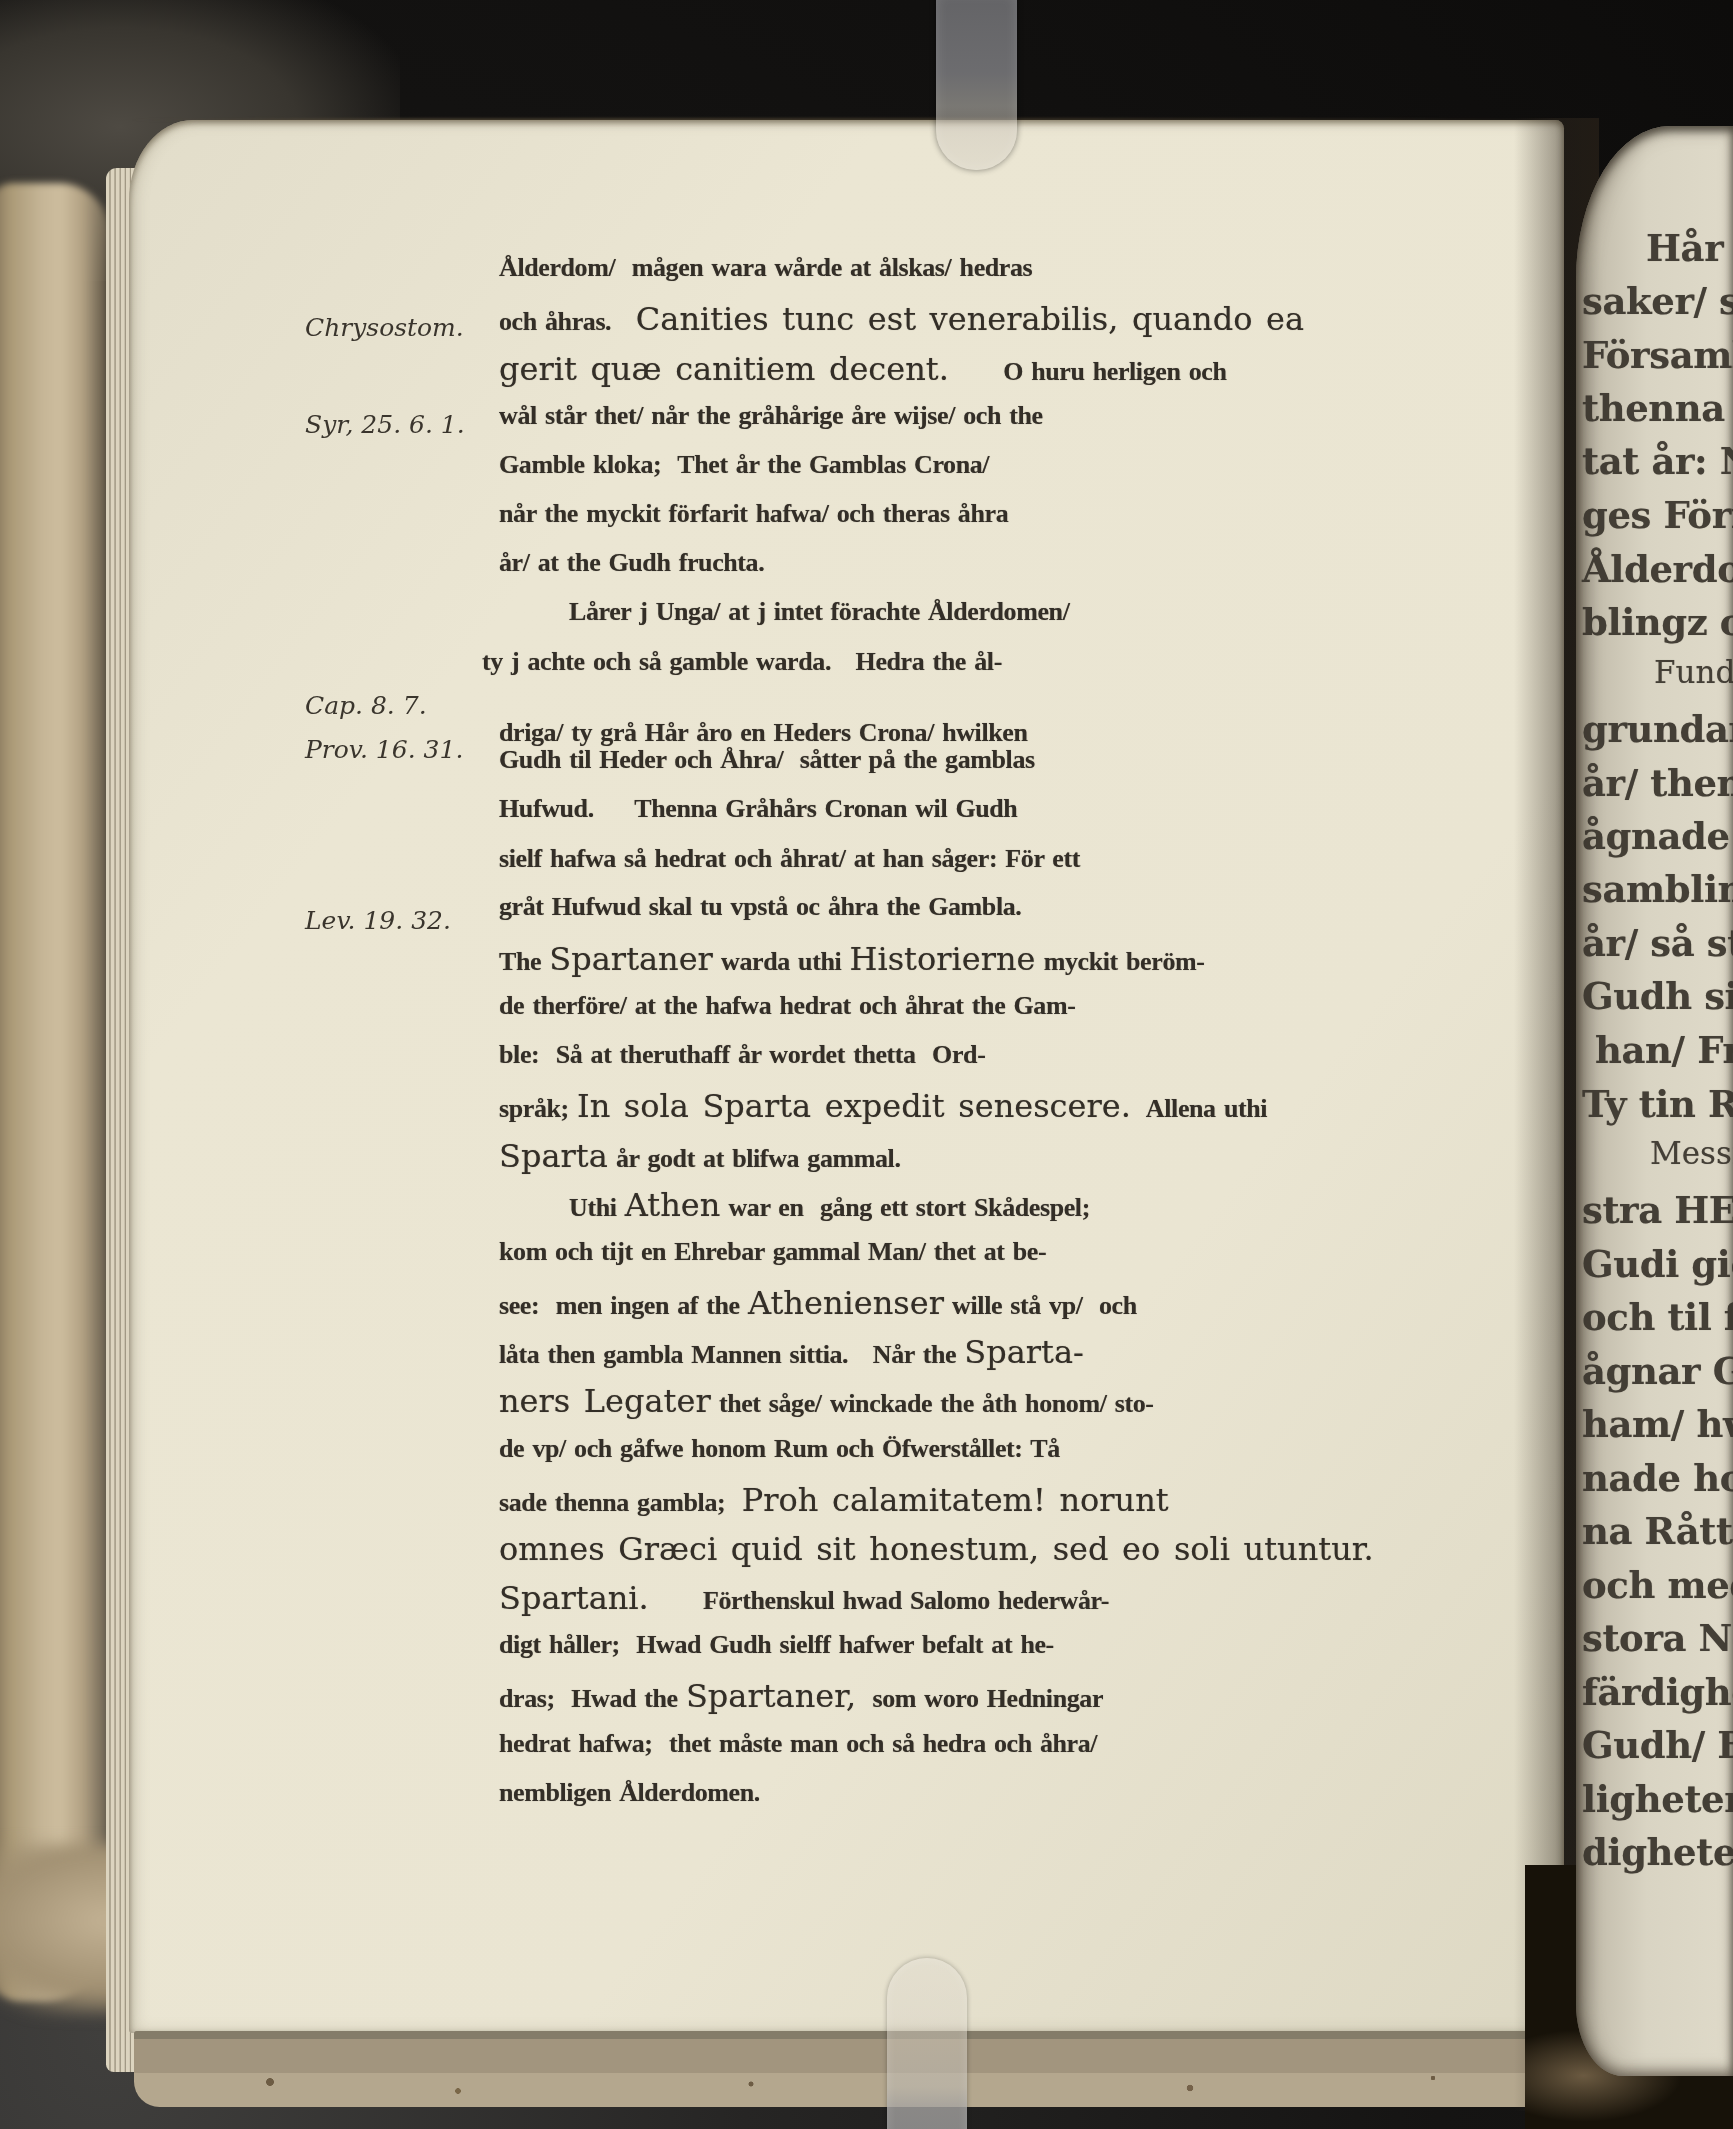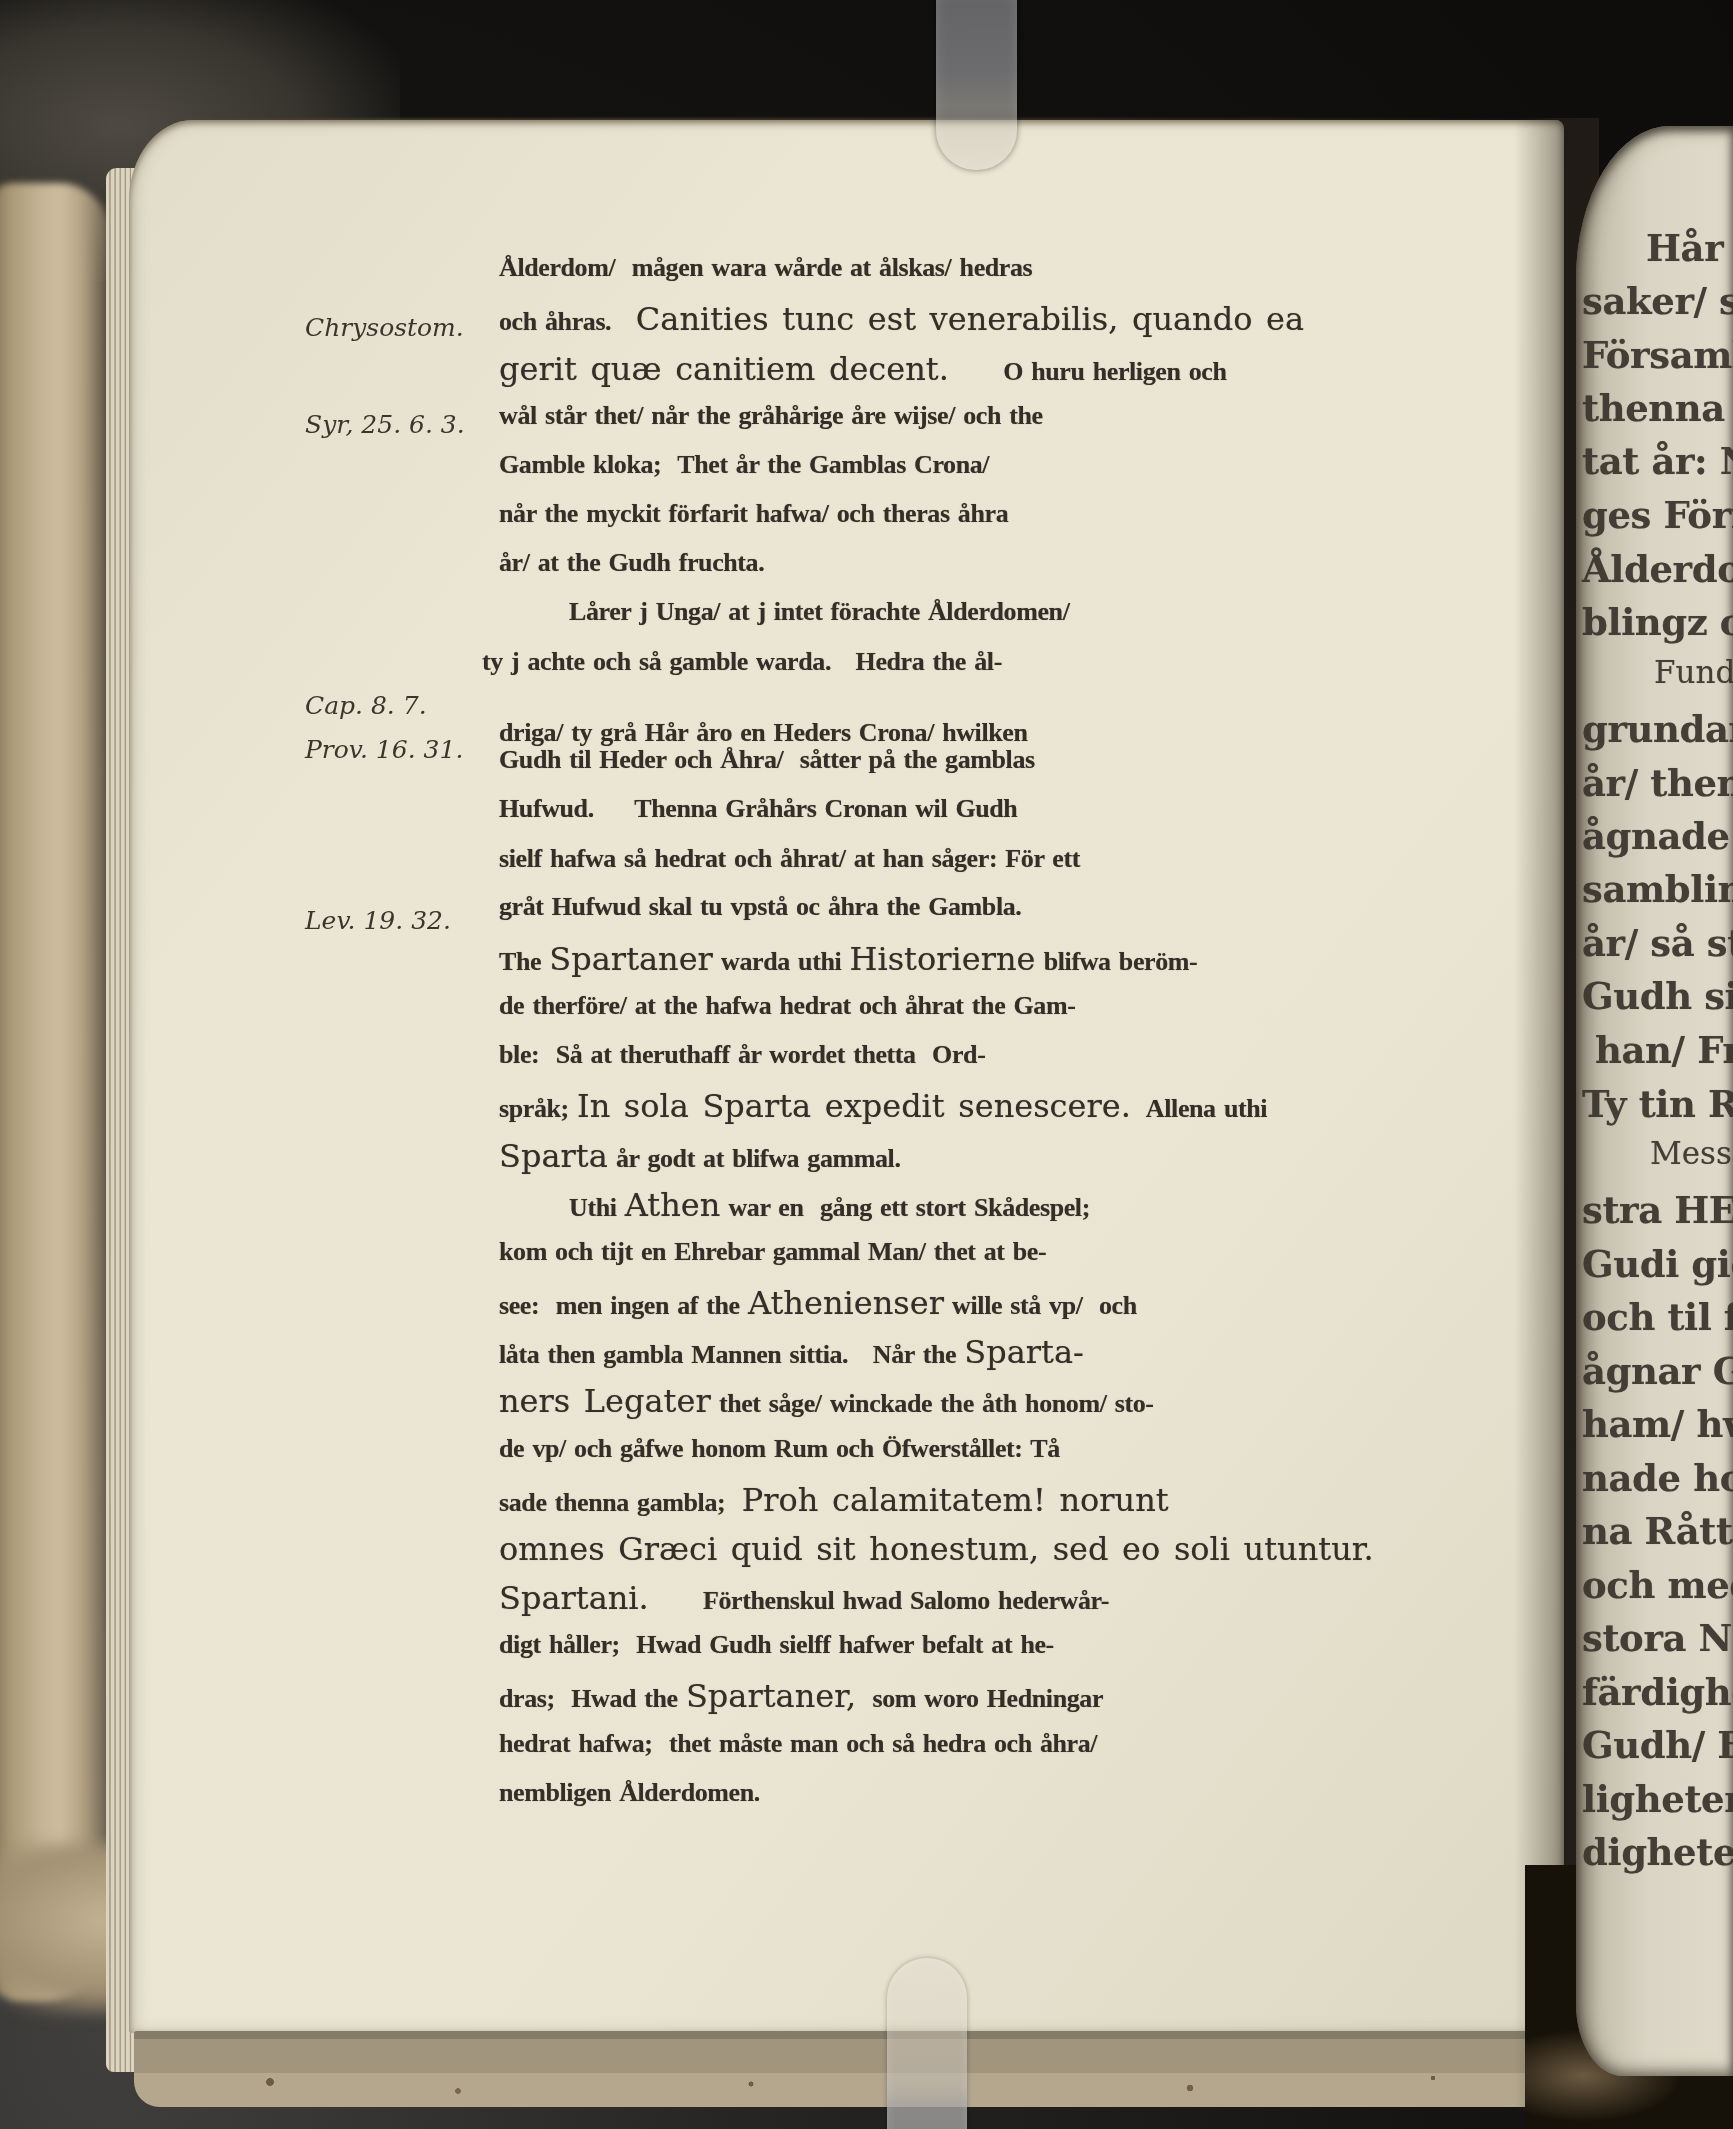--- a/index.html
+++ b/index.html
@@ -79,41 +79,41 @@
 <div id="stage">
   <div id="bg-topleft"></div>
   <div id="fore-edge"></div>
   <div id="fore-edge-swirl"></div>
   <div id="page-edges"></div>
 
   <div id="main-page-topline"></div>
   <div id="main-page">
     <div id="margin-notes">
         <div class="margin-note" style="top: 193px; left: 176px;">Chrysostom.</div>
-        <div class="margin-note" style="top: 290px; left: 176px;">Syr, 25. 6. 3.</div>
+        <div class="margin-note" style="top: 290px; left: 176px;">Syr, 25. 6. 1.</div>
         <div class="margin-note" style="top: 571px; left: 176px;">Cap. 8. 7.</div>
         <div class="margin-note" style="top: 615px; left: 176px;">Prov. 16. 31.</div>
         <div class="margin-note" style="top: 786px; left: 176px;">Lev. 19. 32.</div>
       </div>
     <div id="text-block">
         <div class="text-line" style="top: 133px; left: 370px;"><span class="seg-f">Ålderdom/  mågen wara wårde at ålskas/ hedras</span></div>
         <div class="text-line" style="top: 182px; left: 370px;"><span class="seg-f">och åhras.   </span><span class="seg-r">Canities tunc est venerabilis, quando ea</span></div>
         <div class="text-line" style="top: 232px; left: 370px;"><span class="seg-r">gerit quæ canitiem decent.    </span><span class="seg-f">O huru herligen och</span></div>
         <div class="text-line" style="top: 281px; left: 370px;"><span class="seg-f">wål står thet/ når the gråhårige åre wijse/ och the</span></div>
         <div class="text-line" style="top: 330px; left: 370px;"><span class="seg-f">Gamble kloka;  Thet år the Gamblas Crona/</span></div>
         <div class="text-line" style="top: 379px; left: 370px;"><span class="seg-f">når the myckit förfarit hafwa/ och theras åhra</span></div>
         <div class="text-line" style="top: 428px; left: 370px;"><span class="seg-f">år/ at the Gudh fruchta.</span></div>
         <div class="text-line" style="top: 477px; left: 440px;"><span class="seg-f">Lårer j Unga/ at j intet förachte Ålderdomen/</span></div>
         <div class="text-line" style="top: 527px; left: 353px;"><span class="seg-f">ty j achte och så gamble warda.   Hedra the ål-</span></div>
         <div class="text-line" style="top: 576px; left: 370px; margin-top: 22px;"><span class="seg-f">driga/ ty grå Hår åro en Heders Crona/ hwilken</span></div>
         <div class="text-line" style="top: 625px; left: 370px;"><span class="seg-f">Gudh til Heder och Åhra/  såtter på the gamblas</span></div>
         <div class="text-line" style="top: 674px; left: 370px;"><span class="seg-f">Hufwud.     Thenna Gråhårs Cronan wil Gudh</span></div>
         <div class="text-line" style="top: 724px; left: 370px;"><span class="seg-f">sielf hafwa så hedrat och åhrat/ at han såger: För ett</span></div>
         <div class="text-line" style="top: 772px; left: 370px; text-align: right;"><span class="seg-f">gråt Hufwud skal tu vpstå oc åhra the Gambla.</span></div>
-        <div class="text-line" style="top: 822px; left: 370px;"><span class="seg-f">The </span><span class="seg-r">Spartaner</span><span class="seg-f"> warda uthi </span><span class="seg-r">Historierne</span><span class="seg-f"> blifwa beröm-</span></div>
+        <div class="text-line" style="top: 822px; left: 370px;"><span class="seg-f">The </span><span class="seg-r">Spartaner</span><span class="seg-f"> warda uthi </span><span class="seg-r">Historierne</span><span class="seg-f"> myckit beröm-</span></div>
         <div class="text-line" style="top: 871px; left: 370px;"><span class="seg-f">de therföre/ at the hafwa hedrat och åhrat the Gam-</span></div>
         <div class="text-line" style="top: 920px; left: 370px;"><span class="seg-f">ble:  Så at theruthaff år wordet thetta  Ord-</span></div>
         <div class="text-line" style="top: 969px; left: 370px;"><span class="seg-f">språk; </span><span class="seg-r">In sola Sparta expedit senescere.</span><span class="seg-f">  Allena uthi</span></div>
         <div class="text-line" style="top: 1019px; left: 370px;"><span class="seg-r">Sparta</span><span class="seg-f"> år godt at blifwa gammal.</span></div>
         <div class="text-line" style="top: 1068px; left: 440px; text-align: right;"><span class="seg-f">Uthi </span><span class="seg-r">Athen</span><span class="seg-f"> war en  gång ett stort Skådespel;</span></div>
         <div class="text-line" style="top: 1117px; left: 370px;"><span class="seg-f">kom och tijt en Ehrebar gammal Man/ thet at be-</span></div>
         <div class="text-line" style="top: 1166px; left: 370px;"><span class="seg-f">see:  men ingen af the </span><span class="seg-r">Athenienser</span><span class="seg-f"> wille stå vp/  och</span></div>
         <div class="text-line" style="top: 1215px; left: 370px;"><span class="seg-f">låta then gambla Mannen sittia.   Når the </span><span class="seg-r">Sparta-</span></div>
         <div class="text-line" style="top: 1264px; left: 370px;"><span class="seg-r">ners Legater</span><span class="seg-f"> thet såge/ winckade the åth honom/ sto-</span></div>
         <div class="text-line" style="top: 1314px; left: 370px;"><span class="seg-f">de vp/ och gåfwe honom Rum och Öfwerstållet: Tå</span></div>

